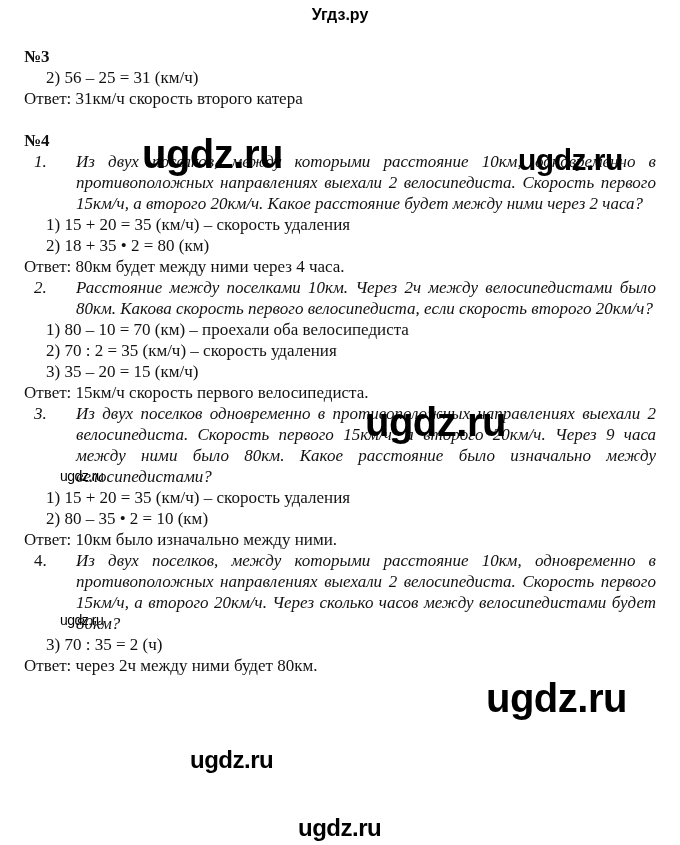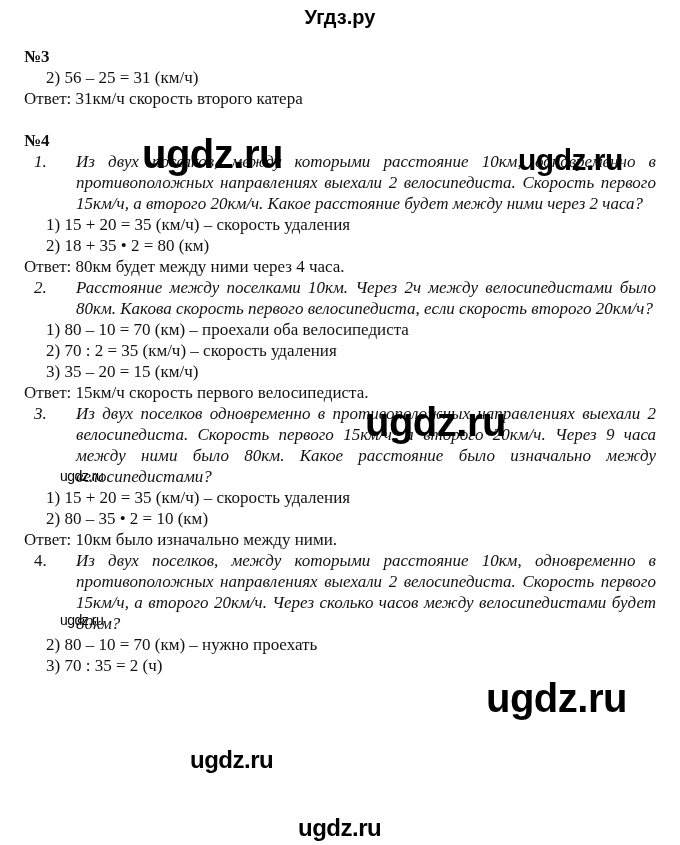--- a/index.html
+++ b/index.html
@@ -1,17 +1,17 @@
 <!DOCTYPE html>
 <html><head>
 <meta charset="utf-8">
 <style>
   html, body { margin: 0; padding: 0; background: #ffffff; }
   body { width: 680px; height: 845px; position: relative; overflow: hidden; color: #111; font-family: "Liberation Serif", serif; }
-  .site-title { position: absolute; top: 6px; left: 0; width: 680px; text-align: center; font-family: "Liberation Sans", sans-serif; font-weight: bold; font-size: 20px; color: #000; }
+  .site-title { position: absolute; top: 6px; left: 0; width: 680px; text-align: center; font-family: "Liberation Sans", sans-serif; font-weight: bold; font-size: 16px; color: #000; }
   .content { position: absolute; top: 46px; left: 24px; width: 640px; font-size: 17px; line-height: 21px; }
   .num { font-weight: bold; font-size: 17px; }
   .step { padding-left: 22px; white-space: nowrap; }
   .answer { white-space: nowrap; }
   .task { display: flex; font-style: italic; text-align: justify; }
   .task .tnum { width: 42px; flex: none; padding-left: 10px; }
   .task .ttext { flex: 1; text-align-last: left; padding-right: 8px; }
   .task.upright-num .tnum { font-style: normal; }
   .gap { height: 21px; }
   .wm { position: absolute; font-family: "Liberation Sans", sans-serif; font-weight: bold; color: #000; letter-spacing: -0.5px; }
@@ -55,22 +55,22 @@
     <span class="ttext">Из двух поселков одновременно в противоположных направлениях выехали 2 велосипедиста. Скорость первого 15км/ч, а второго 20км/ч. Через 9 часа между ними было 80км. Какое расстояние было изначально между велосипедистами?</span>
   </div>
   <div class="step">1) 15 + 20 = 35 (км/ч) – скорость удаления</div>
   <div class="step">2) 80 – 35 • 2 = 10 (км)</div>
   <div class="answer">Ответ: 10км было изначально между ними.</div>
 
   <div class="task upright-num">
     <span class="tnum">4.</span>
     <span class="ttext">Из двух поселков, между которыми расстояние 10км, одновременно в противоположных направлениях выехали 2 велосипедиста. Скорость первого 15км/ч, а второго 20км/ч. Через сколько часов между велосипедистами будет 80км?</span>
   </div>
-  <div class="step">2) 80 – 10 = 70 (км) – нужно проехать</div>
   <div class="step">3) 70 : 35 = 2 (ч)</div>
+  <div class="answer">Ответ: через 2ч между ними будет 80км.</div>
 </div>
 
 <div class="wm wm-xl" style="left:142px; top:132px;">ugdz.ru</div>
 <div class="wm wm-l" style="left:518px; top:143px;">ugdz.ru</div>
 <div class="wm wm-xl" style="left:365px; top:400px;">ugdz.ru</div>
 <div class="wm wm-s" style="left:60px; top:468px;">ugdz.ru</div>
 <div class="wm wm-s" style="left:60px; top:612px;">ugdz.ru</div>
 <div class="wm wm-xl" style="left:486px; top:676px;">ugdz.ru</div>
 <div class="wm wm-m" style="left:190px; top:746px;">ugdz.ru</div>
 <div class="wm wm-m" style="left:298px; top:814px;">ugdz.ru</div>

